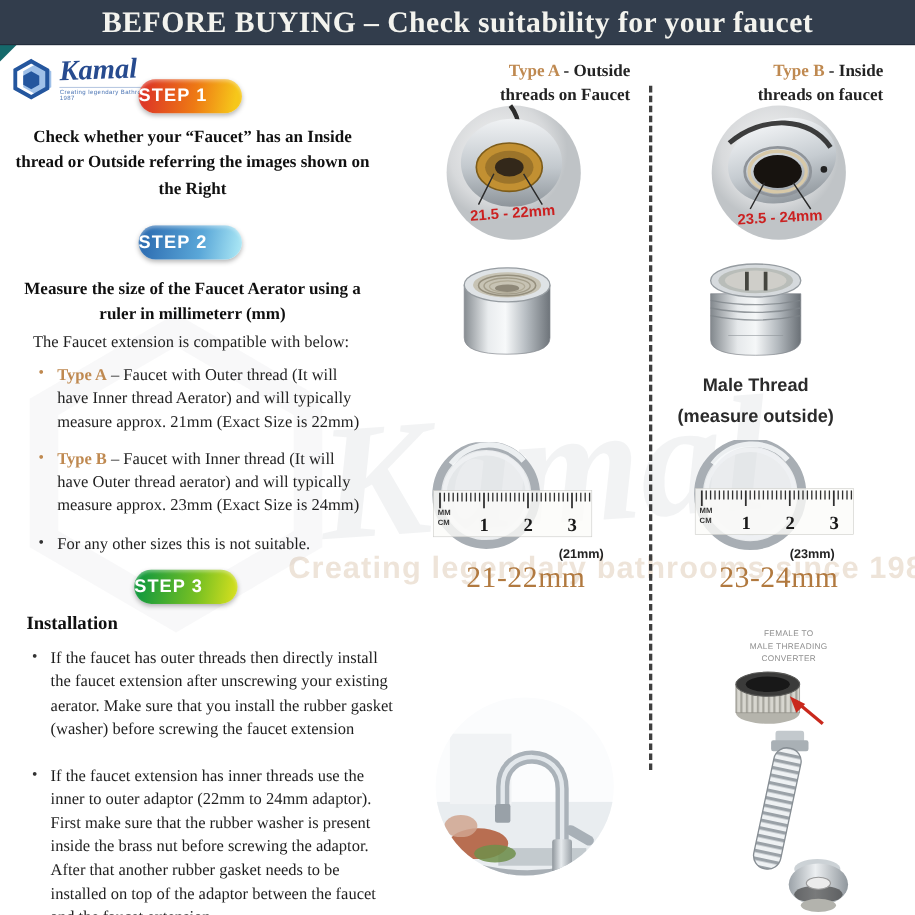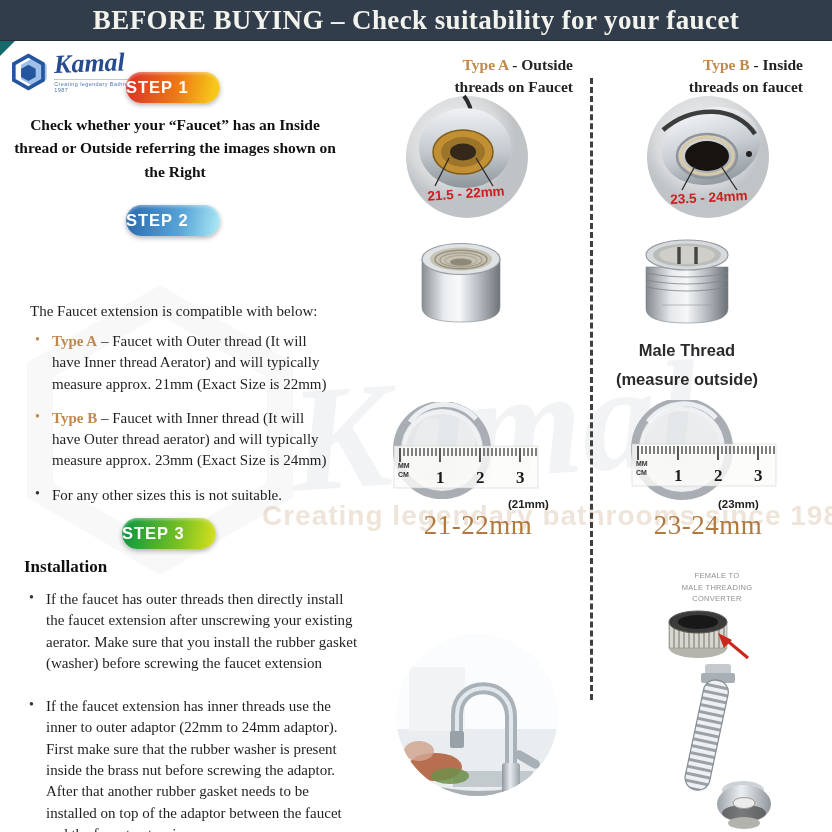--- a/index.html
+++ b/index.html
@@ -68,20 +68,21 @@
     <div style="margin-left:4px">
       <div class="brand">Kamal</div>
       <div class="tag">Creating legendary Bathrooms since 1987</div>
     </div>
   </div>
 
   <div class="layer pill p1" style="left:126px;top:72px">STEP 1</div>
   <div class="layer s-text" style="left:14px;top:113px;width:322px">Check whether your “Faucet” has an Inside thread or Outside referring the images shown on the Right</div>
 
   <div class="layer pill p2" style="left:126px;top:205px">STEP 2</div>
+  <div class="layer s-text" style="left:6px;top:251px;width:338px">Measure the size of the Faucet Aerator using a ruler in millimeterr (mm)</div>
   <div class="layer intro" style="left:30px;top:303px;width:312px">The Faucet extension is compatible with below:</div>
 
   <div class="layer" style="left:30px;top:331px;width:304px">
     <div class="blt tanmark">
       <span class="tan">Type A</span>
       <span>– Faucet with Outer thread (It will have Inner thread Aerator) and will typically measure approx. 21mm (Exact Size is 22mm)</span>
     </div>
     <div class="blt tanmark">
       <span class="tan">Type B</span>
       <span>– Faucet with Inner thread (It will have Outer thread aerator) and will typically measure approx. 23mm (Exact Size is 24mm)</span>

